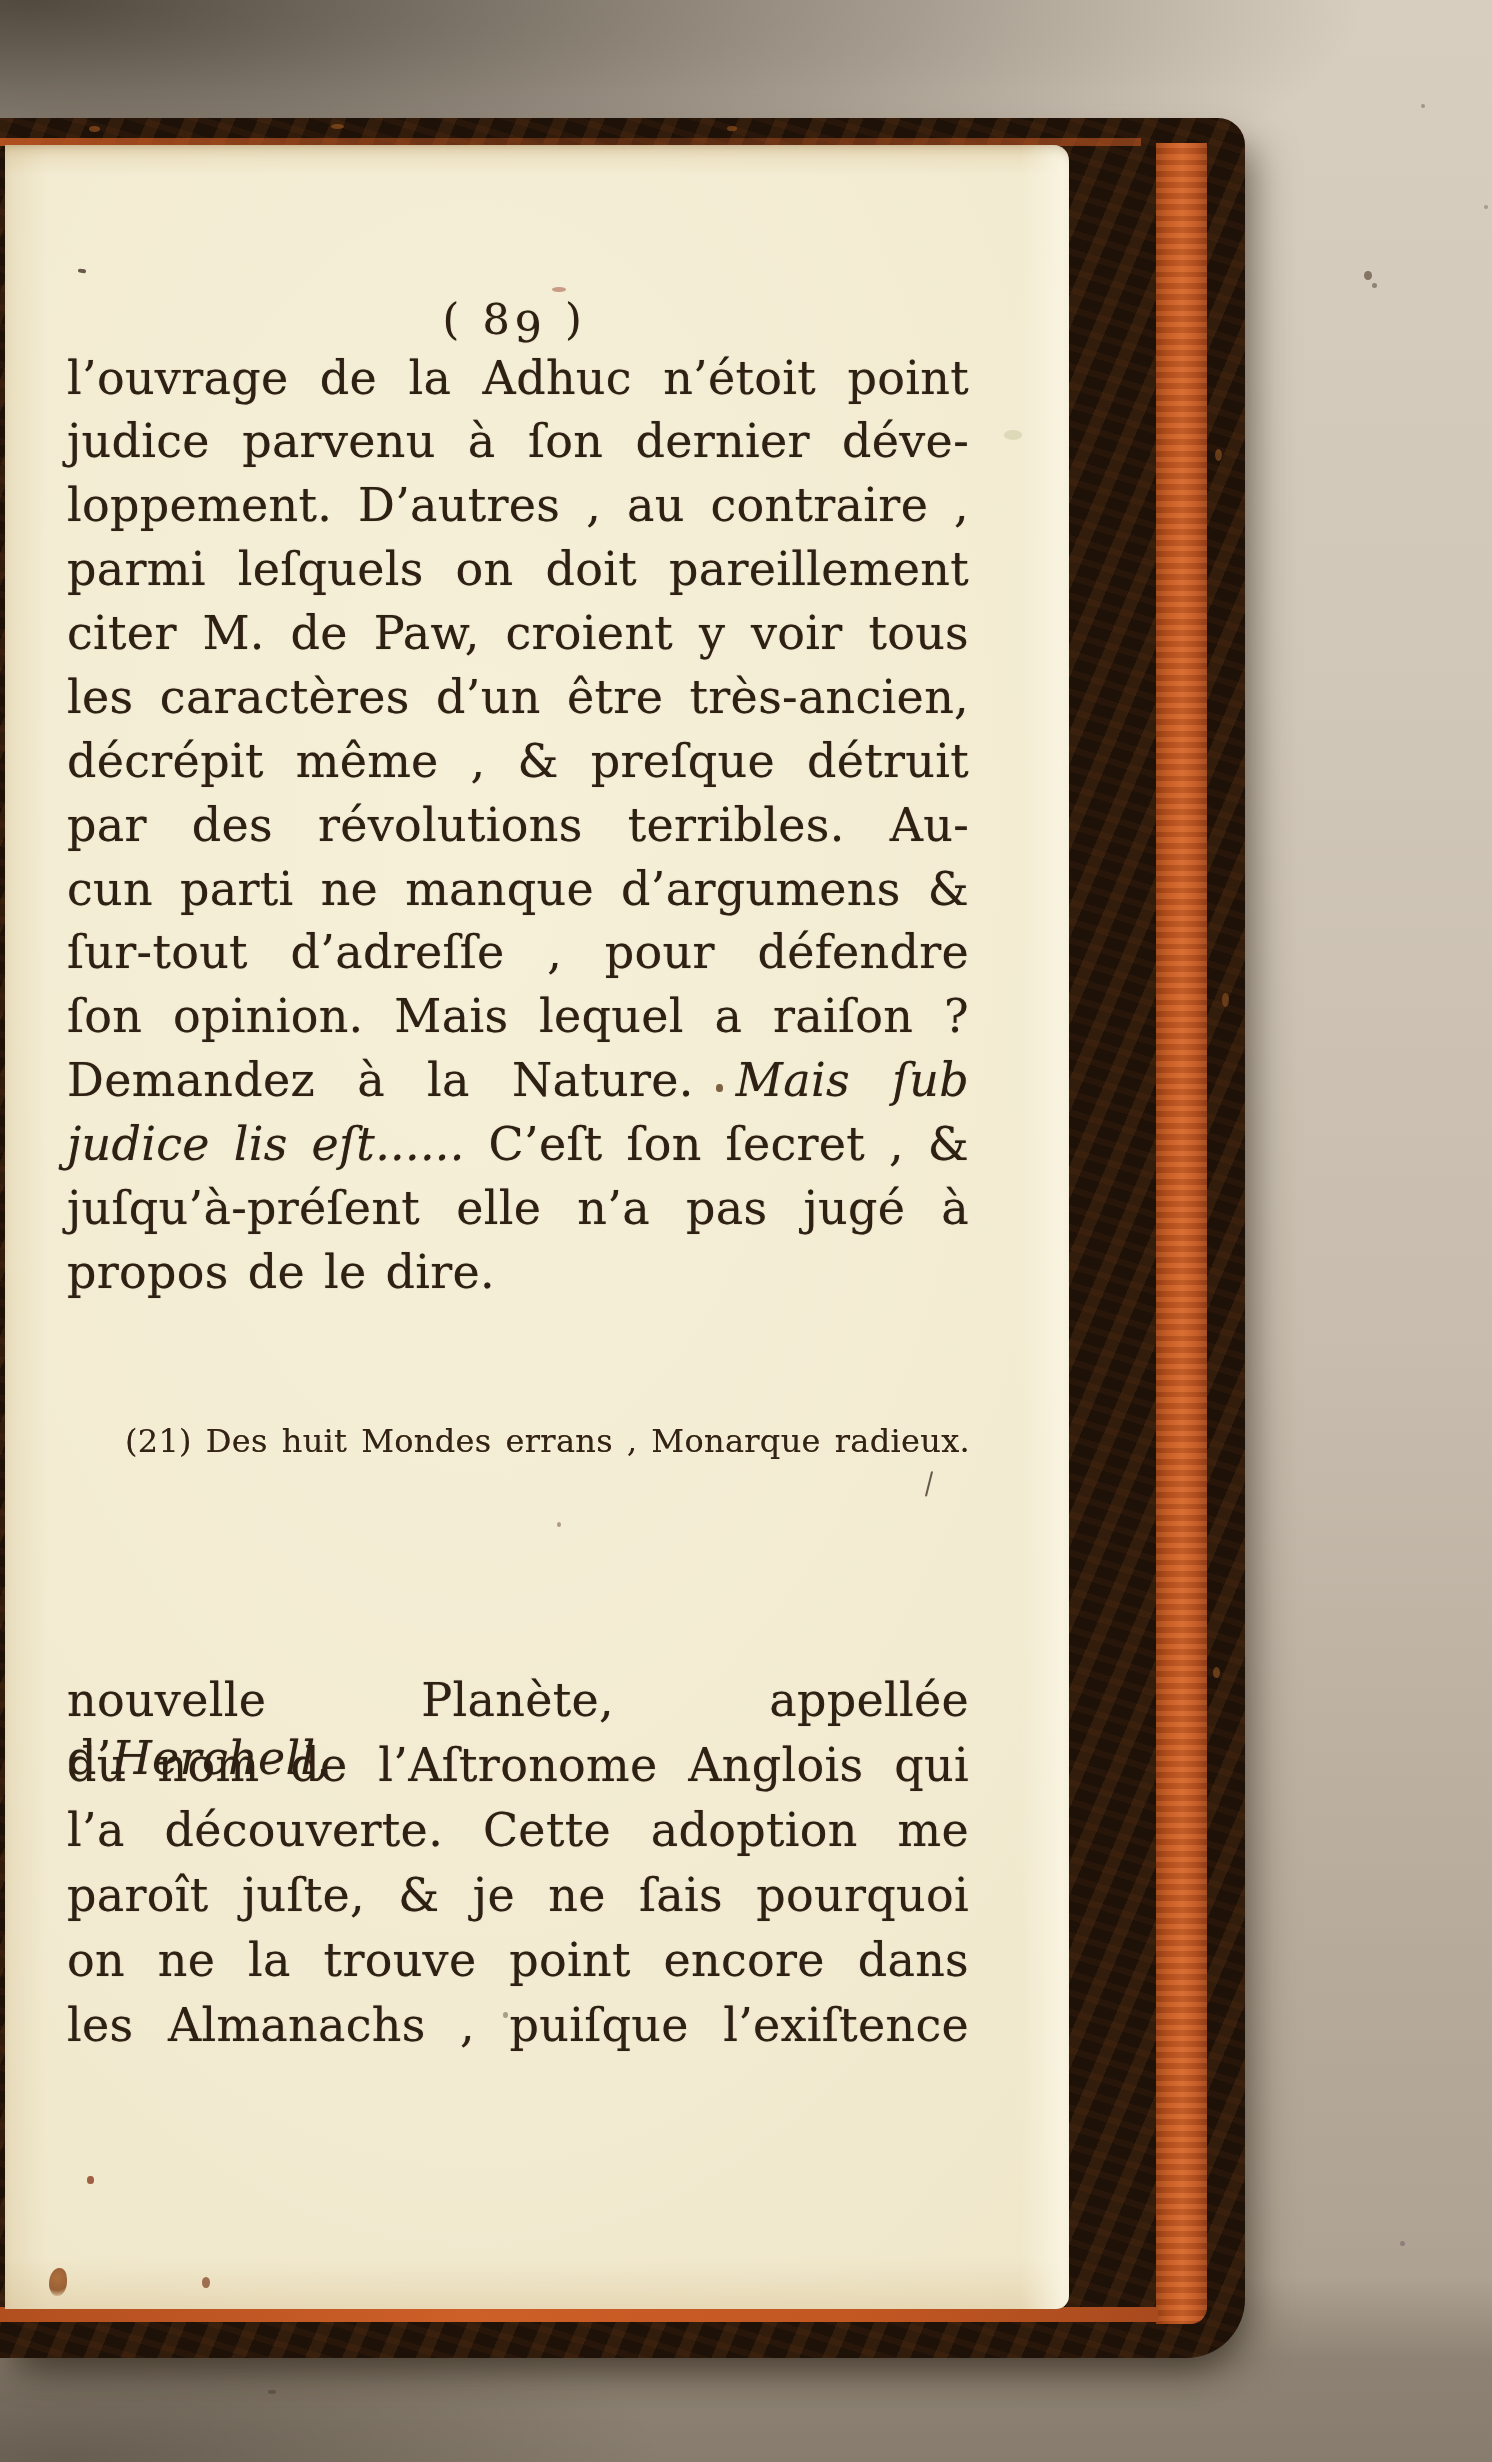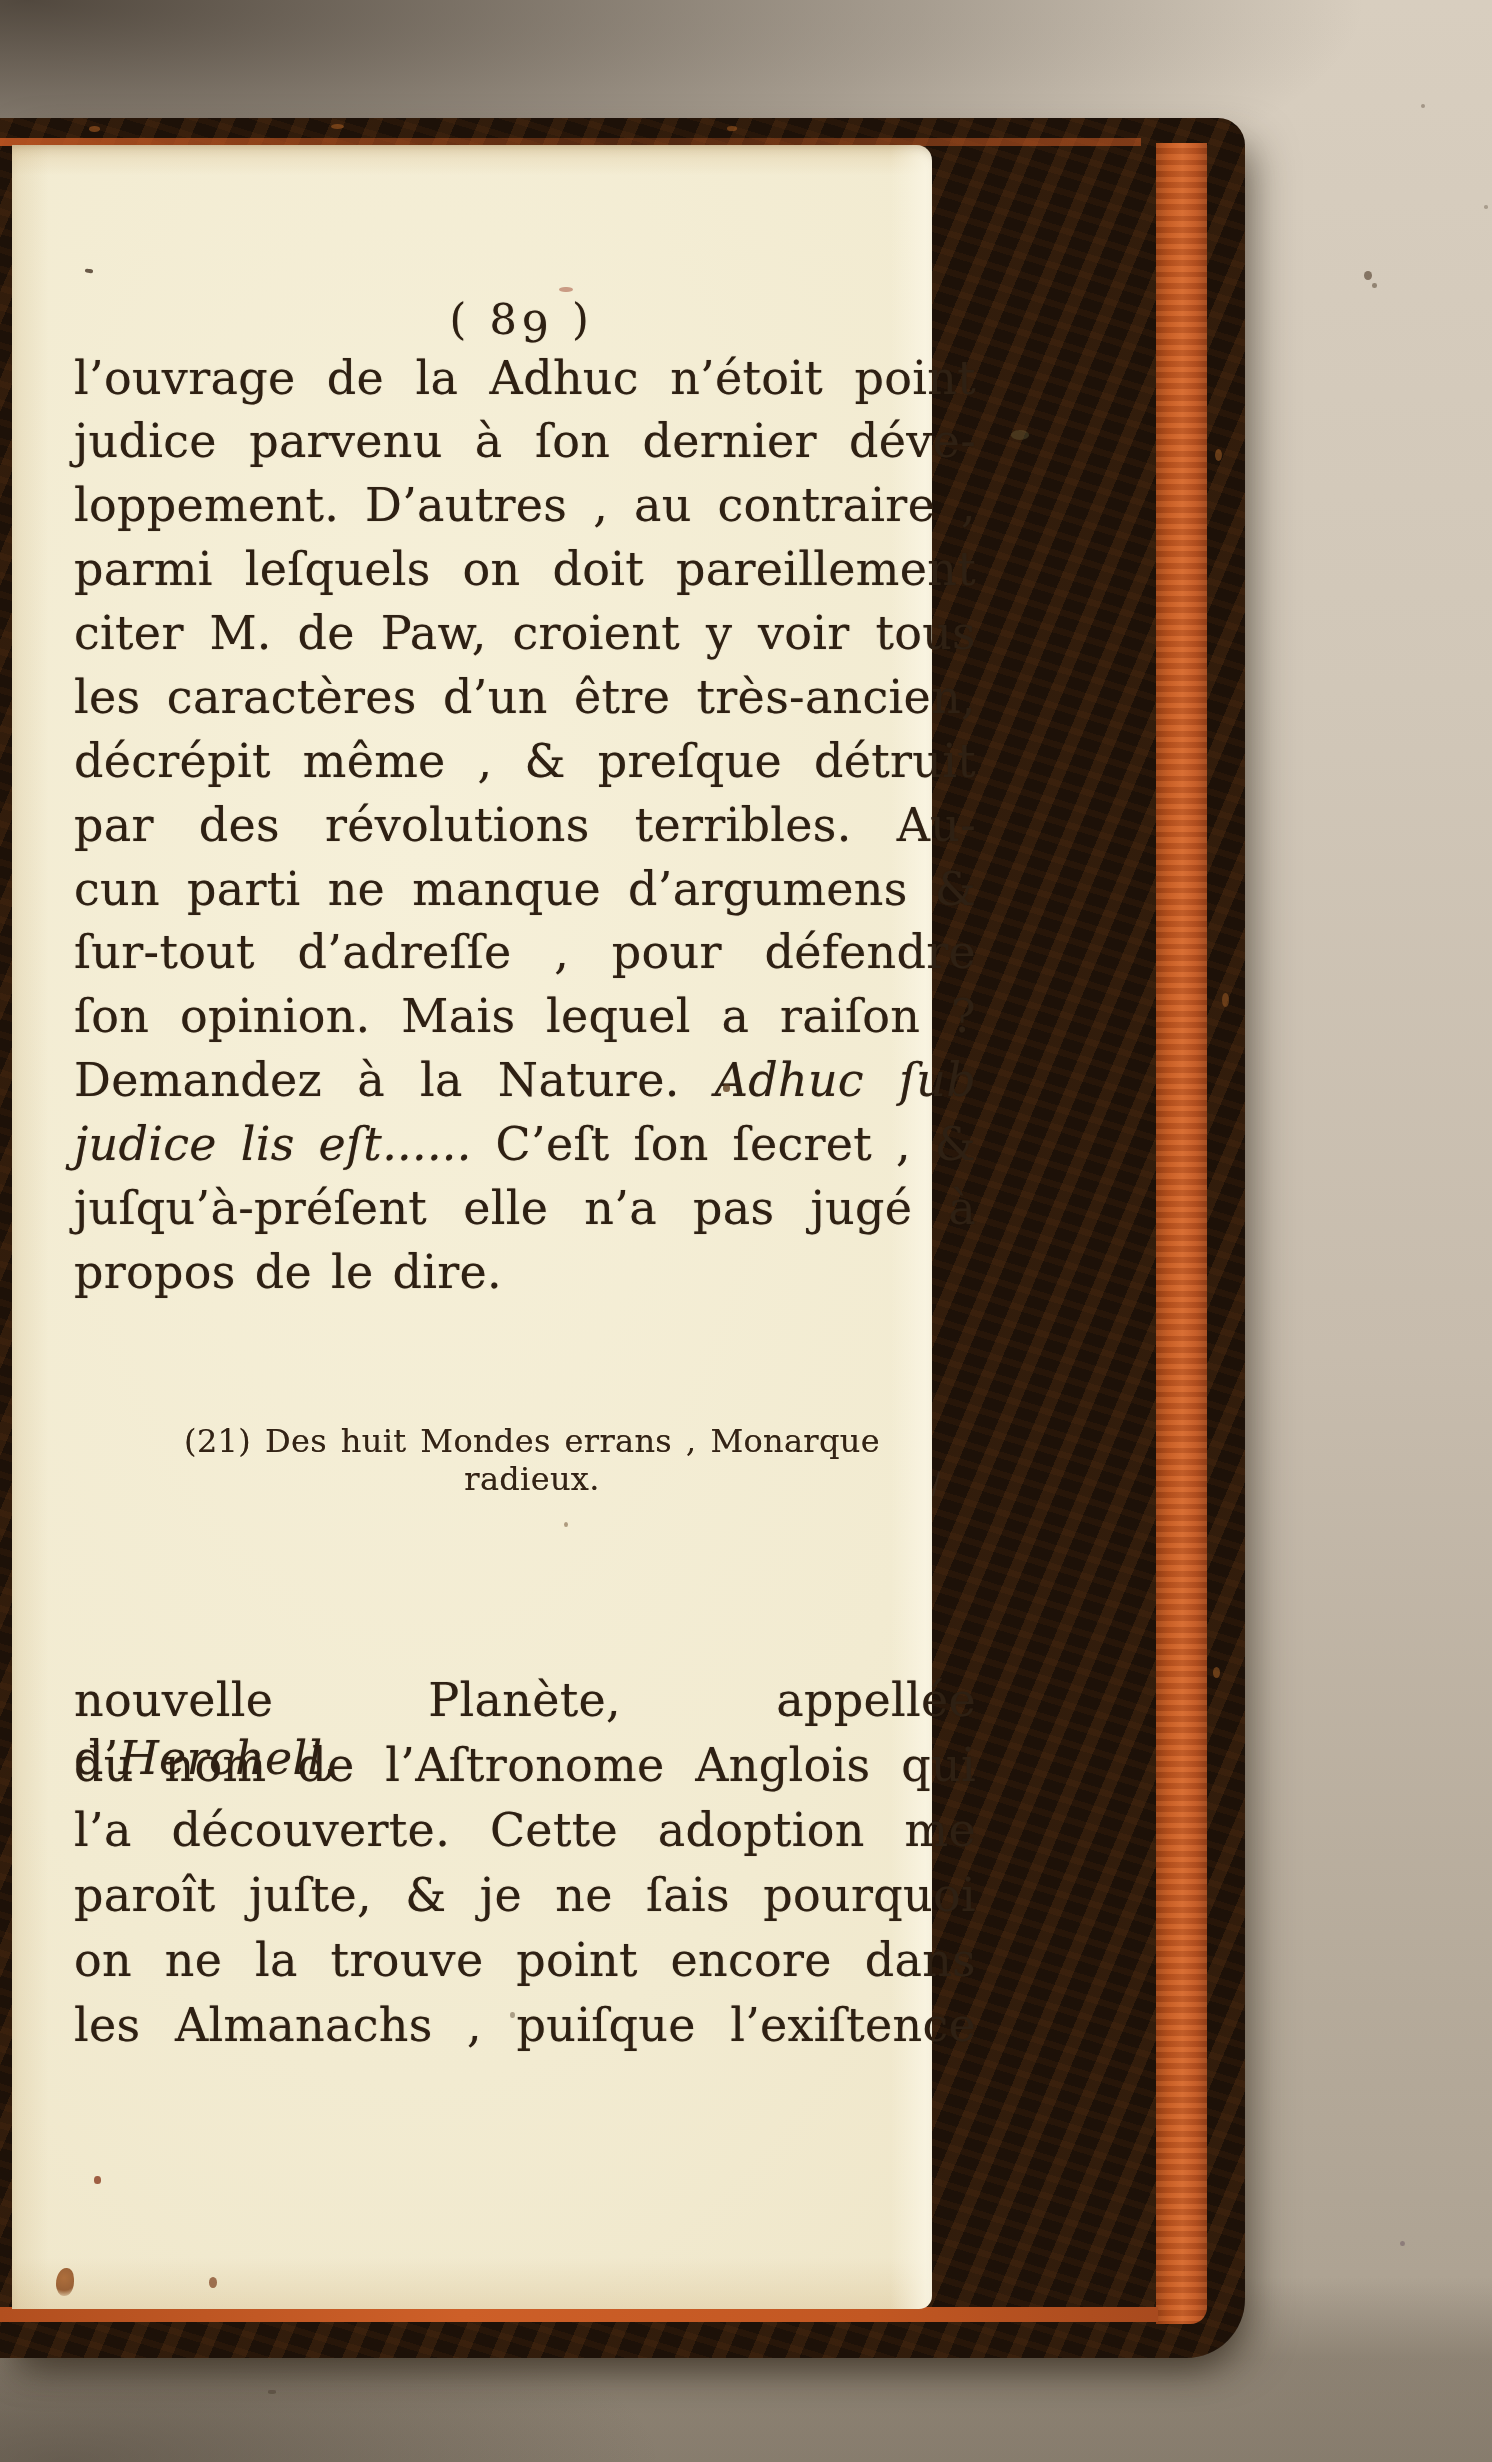--- a/index.html
+++ b/index.html
@@ -54,21 +54,21 @@
     position:absolute;left:0;top:20px;width:1141px;height:7.7px;
     background:linear-gradient(90deg,rgba(192,86,34,.9),rgba(192,86,34,.30) 55%,rgba(192,86,34,.6) 92%);
   }
   .bottom-tint{
     position:absolute;left:0;top:2189px;width:1158px;height:15.4px;
     background:linear-gradient(90deg,#b24f1f,#cd5f28 40%,#c25722 75%,#a84a1e);
   }
   .mot{position:absolute;border-radius:50%;}
   
   .page{
-    position:absolute;left:12px;top:27px;width:920px;height:2164px;
+    position:absolute;left:5px;top:27px;width:1064px;height:2164px;
     border-radius:0 15.4px 13px 0;
     background:
       linear-gradient(270deg,#faf5e3 0%,rgba(250,245,227,0) 4.5%),
       linear-gradient(90deg,rgba(190,160,105,.20) 0%,rgba(190,160,105,0) 4%),
       linear-gradient(180deg,rgba(200,165,108,.28) 0%,rgba(200,165,108,0) 1.4%),
       linear-gradient(0deg,rgba(198,163,104,.24) 0%,rgba(198,163,104,0) 2.4%),
       radial-gradient(130% 115% at 44% 32%,#f6f0d9 0%,#f2ebd1 50%,#eee4c6 85%,#e8ddbb 100%);
     box-shadow:inset 0 7px 12px -7px rgba(120,85,40,.42);
   }
   
@@ -133,21 +133,21 @@
     <div class="tl" style="top:268px">judice parvenu à ſon dernier déve-</div>
     <div class="tl" style="top:332px">loppement. D’autres , au contraire ,</div>
     <div class="tl" style="top:396px">parmi leſquels on doit pareillement</div>
     <div class="tl" style="top:460px">citer M. de Paw, croient y voir tous</div>
     <div class="tl" style="top:524px">les caractères d’un être très-ancien,</div>
     <div class="tl" style="top:588px">décrépit même , &amp; preſque détruit</div>
     <div class="tl" style="top:652px">par des révolutions terribles. Au-</div>
     <div class="tl" style="top:716px">cun parti ne manque d’argumens &amp;</div>
     <div class="tl" style="top:779px">ſur-tout d’adreſſe , pour défendre</div>
     <div class="tl" style="top:843px">ſon opinion. Mais lequel a raiſon ?</div>
-    <div class="tl" style="top:907px"><span>Demandez à la Nature. </span><span class="it">Adhuc ſub</span></div>
+    <div class="tl" style="top:907px"><span>Demandez à la Nature. </span><span class="it">Mais ſub</span></div>
     <div class="tl" style="top:971px"><span class="it">judice lis eſt......</span><span> C’eſt ſon ſecret , &amp;</span></div>
     <div class="tl" style="top:1035px">juſqu’à-préſent elle n’a pas jugé à</div>
     <div class="tl no-just" style="top:1099px">propos de le dire.</div>
 
     <div class="footnote">(21) Des huit Mondes errans , Monarque radieux.</div>
 
     <div class="tl" style="top:1527px"><span>nouvelle Planète, appellée d’</span><span class="it">Herchell</span><span>,</span></div>
     <div class="tl" style="top:1592px">du nom de l’Aſtronome Anglois qui</div>
     <div class="tl" style="top:1657px">l’a découverte. Cette adoption me</div>
     <div class="tl" style="top:1722px">paroît juſte, &amp; je ne ſais pourquoi</div>

